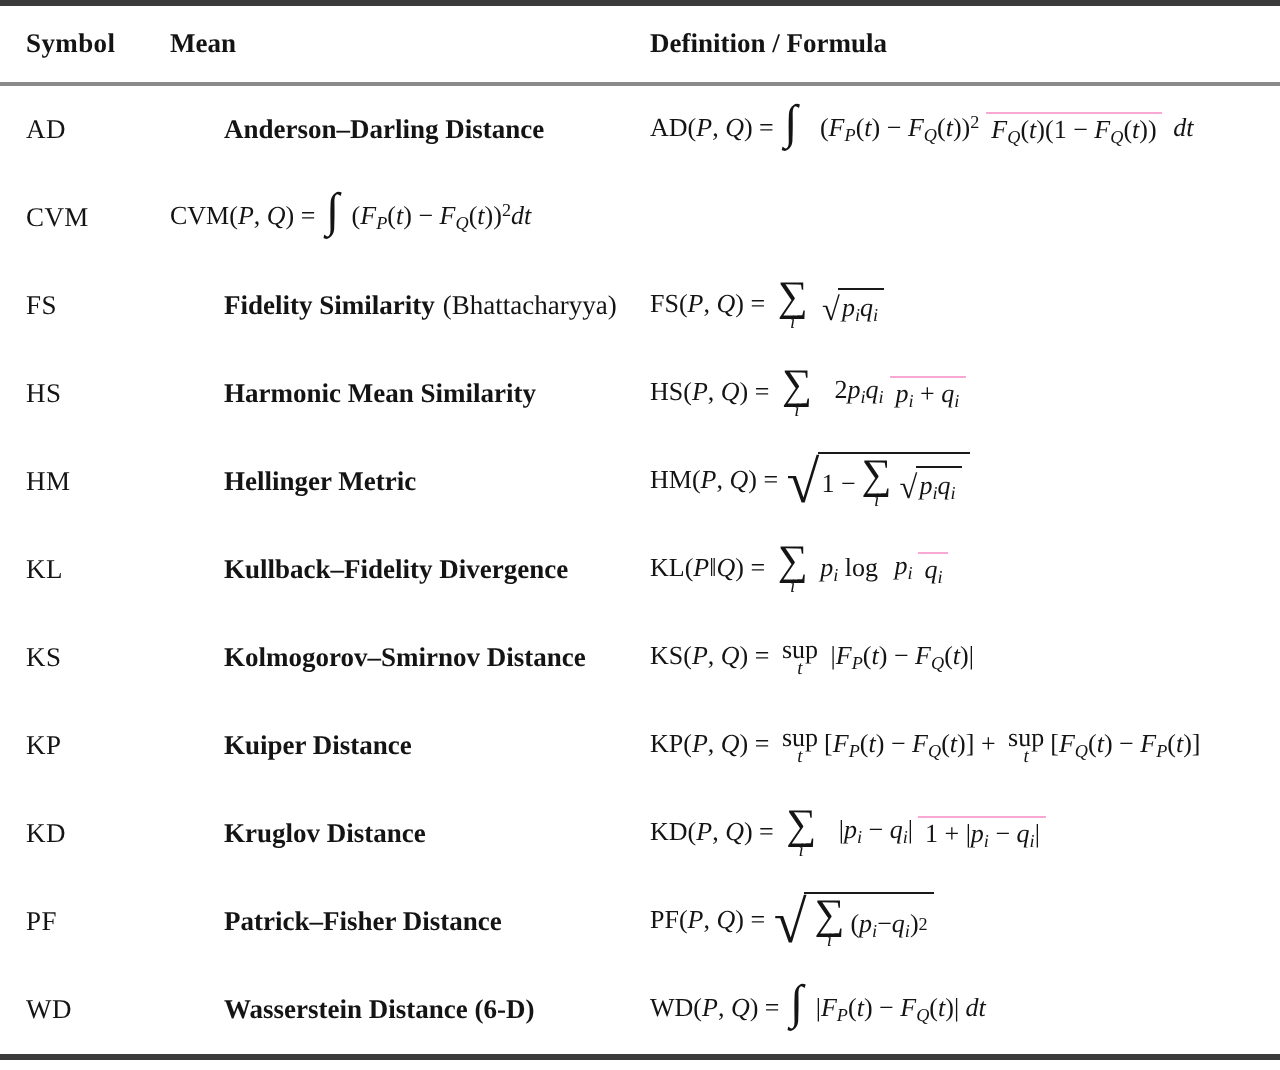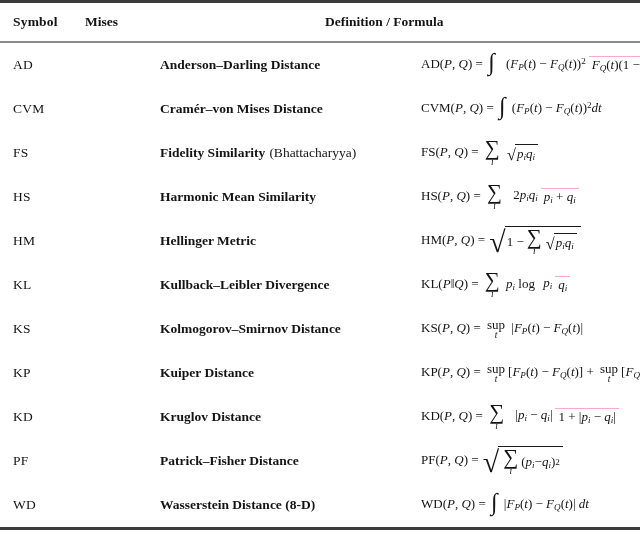--- a/index.html
+++ b/index.html
@@ -18,21 +18,21 @@
   .rule.bottom { height: 0; border-top: 3px solid var(--rule-dark, #2e2e2e); }
 
   .row {
     display: grid;
     grid-template-columns: 72px 240px 1fr;
     padding-left: 13px;
     align-items: center;
     box-sizing: border-box;
   }
   .row.header { height: 38px; font-weight: 700; font-size: 13.5px; }
-  .tbody .row { height: 44px; gap: 48px; }
+  .tbody .row { height: 44px; }
 
   .cell { font-size: 13.5px; }
   .cell.sym { letter-spacing: 0.2px; }
   .cell.name b { font-weight: 700; margin-left: 27px; }
   .cell.name .note { font-weight: 400; }
   .cell.name .note:not(:empty) { margin-left: 4px; margin-top: 37px; }
 
   .cell.formula { overflow: visible; }
   .math { font-size: 13px; white-space: nowrap; }
   .math i { font-style: italic; }
@@ -70,40 +70,39 @@
   .math .sqrt.tall > .rs { font-size: 2.3em; }
 </style>
 </head>
 <body>
 
 <div class="paper-table">
   <div class="rule top"></div>
 
   <div class="row header">
     <div class="cell sym">Symbol</div>
-    <div class="cell name">Mises</div>
+    <div class="cell name">Mean</div>
     <div class="cell formula">Definition / Formula</div>
   </div>
 
   <div class="rule mid"></div>
 
   <div class="tbody">
 
     <div class="row">
       <div class="cell sym">AD</div>
       <div class="cell name"><b>Anderson–Darling Distance</b><span class="note"></span></div>
       <div class="cell formula"><span class="math">AD(<i>P</i>, <i>Q</i>) = <span class="big">∫</span> <span class="frac">
               <span class="num">(<i>F<sub>P</sub></i>(<i>t</i>) − <i>F<sub>Q</sub></i>(<i>t</i>))<sup>2</sup></span>
               <span class="den"><i>F<sub>Q</sub></i>(<i>t</i>)(1 − <i>F<sub>Q</sub></i>(<i>t</i>))</span>
             </span> <i>dt</i></span></div>
     </div>
 
     <div class="row">
       <div class="cell sym">CVM</div>
-      <div class="cell name"><b>Cramér–von Mises Distance</b><span class="note"></span></div>
       <div class="cell formula"><span class="math">CVM(<i>P</i>, <i>Q</i>) = <span class="big">∫</span> (<i>F<sub>P</sub></i>(<i>t</i>) − <i>F<sub>Q</sub></i>(<i>t</i>))<sup>2</sup><i>dt</i></span></div>
     </div>
 
     <div class="row">
       <div class="cell sym">FS</div>
       <div class="cell name"><b>Fidelity Similarity</b><span class="note">(Bhattacharyya)</span></div>
       <div class="cell formula"><span class="math">FS(<i>P</i>, <i>Q</i>) = <span class="mop">
               <span class="op">∑</span>
               <span class="lim"><i>i</i></span>
             </span> <span class="sqrt">
@@ -140,21 +139,21 @@
                   <span class="rb">
                     <i>p<sub>i</sub></i>
                     <i>q<sub>i</sub></i>
                   </span>
                 </span></span>
             </span></span></div>
     </div>
 
     <div class="row">
       <div class="cell sym">KL</div>
-      <div class="cell name"><b>Kullback–Leibler Divergence</b><span class="note"></span></div>
+      <div class="cell name"><b>Kullback–Fidelity Divergence</b><span class="note"></span></div>
       <div class="cell formula"><span class="math">KL(<i>P</i>‖<i>Q</i>) = <span class="mop">
               <span class="op">∑</span>
               <span class="lim"><i>i</i></span>
             </span> <i>p<sub>i</sub></i> log <span class="frac">
               <span class="num"><i>p<sub>i</sub></i></span>
               <span class="den"><i>q<sub>i</sub></i></span>
             </span></span></div>
     </div>
 
     <div class="row">
@@ -197,20 +196,20 @@
               <span class="rs">√</span>
               <span class="rb"><span class="mop">
                   <span class="op">∑</span>
                   <span class="lim"><i>i</i></span>
                 </span>(<i>p<sub>i</sub></i> − <i>q<sub>i</sub></i>)<sup>2</sup></span>
             </span></span></div>
     </div>
 
     <div class="row">
       <div class="cell sym">WD</div>
-      <div class="cell name"><b>Wasserstein Distance (8-D)</b><span class="note"></span></div>
+      <div class="cell name"><b>Wasserstein Distance (6-D)</b><span class="note"></span></div>
       <div class="cell formula"><span class="math">WD(<i>P</i>, <i>Q</i>) = <span class="big">∫</span> |<i>F<sub>P</sub></i>(<i>t</i>) − <i>F<sub>Q</sub></i>(<i>t</i>)| <i>dt</i></span></div>
     </div>
 
   </div>
 
   <div class="rule bottom"></div>
 </div>
 
 </body></html>

